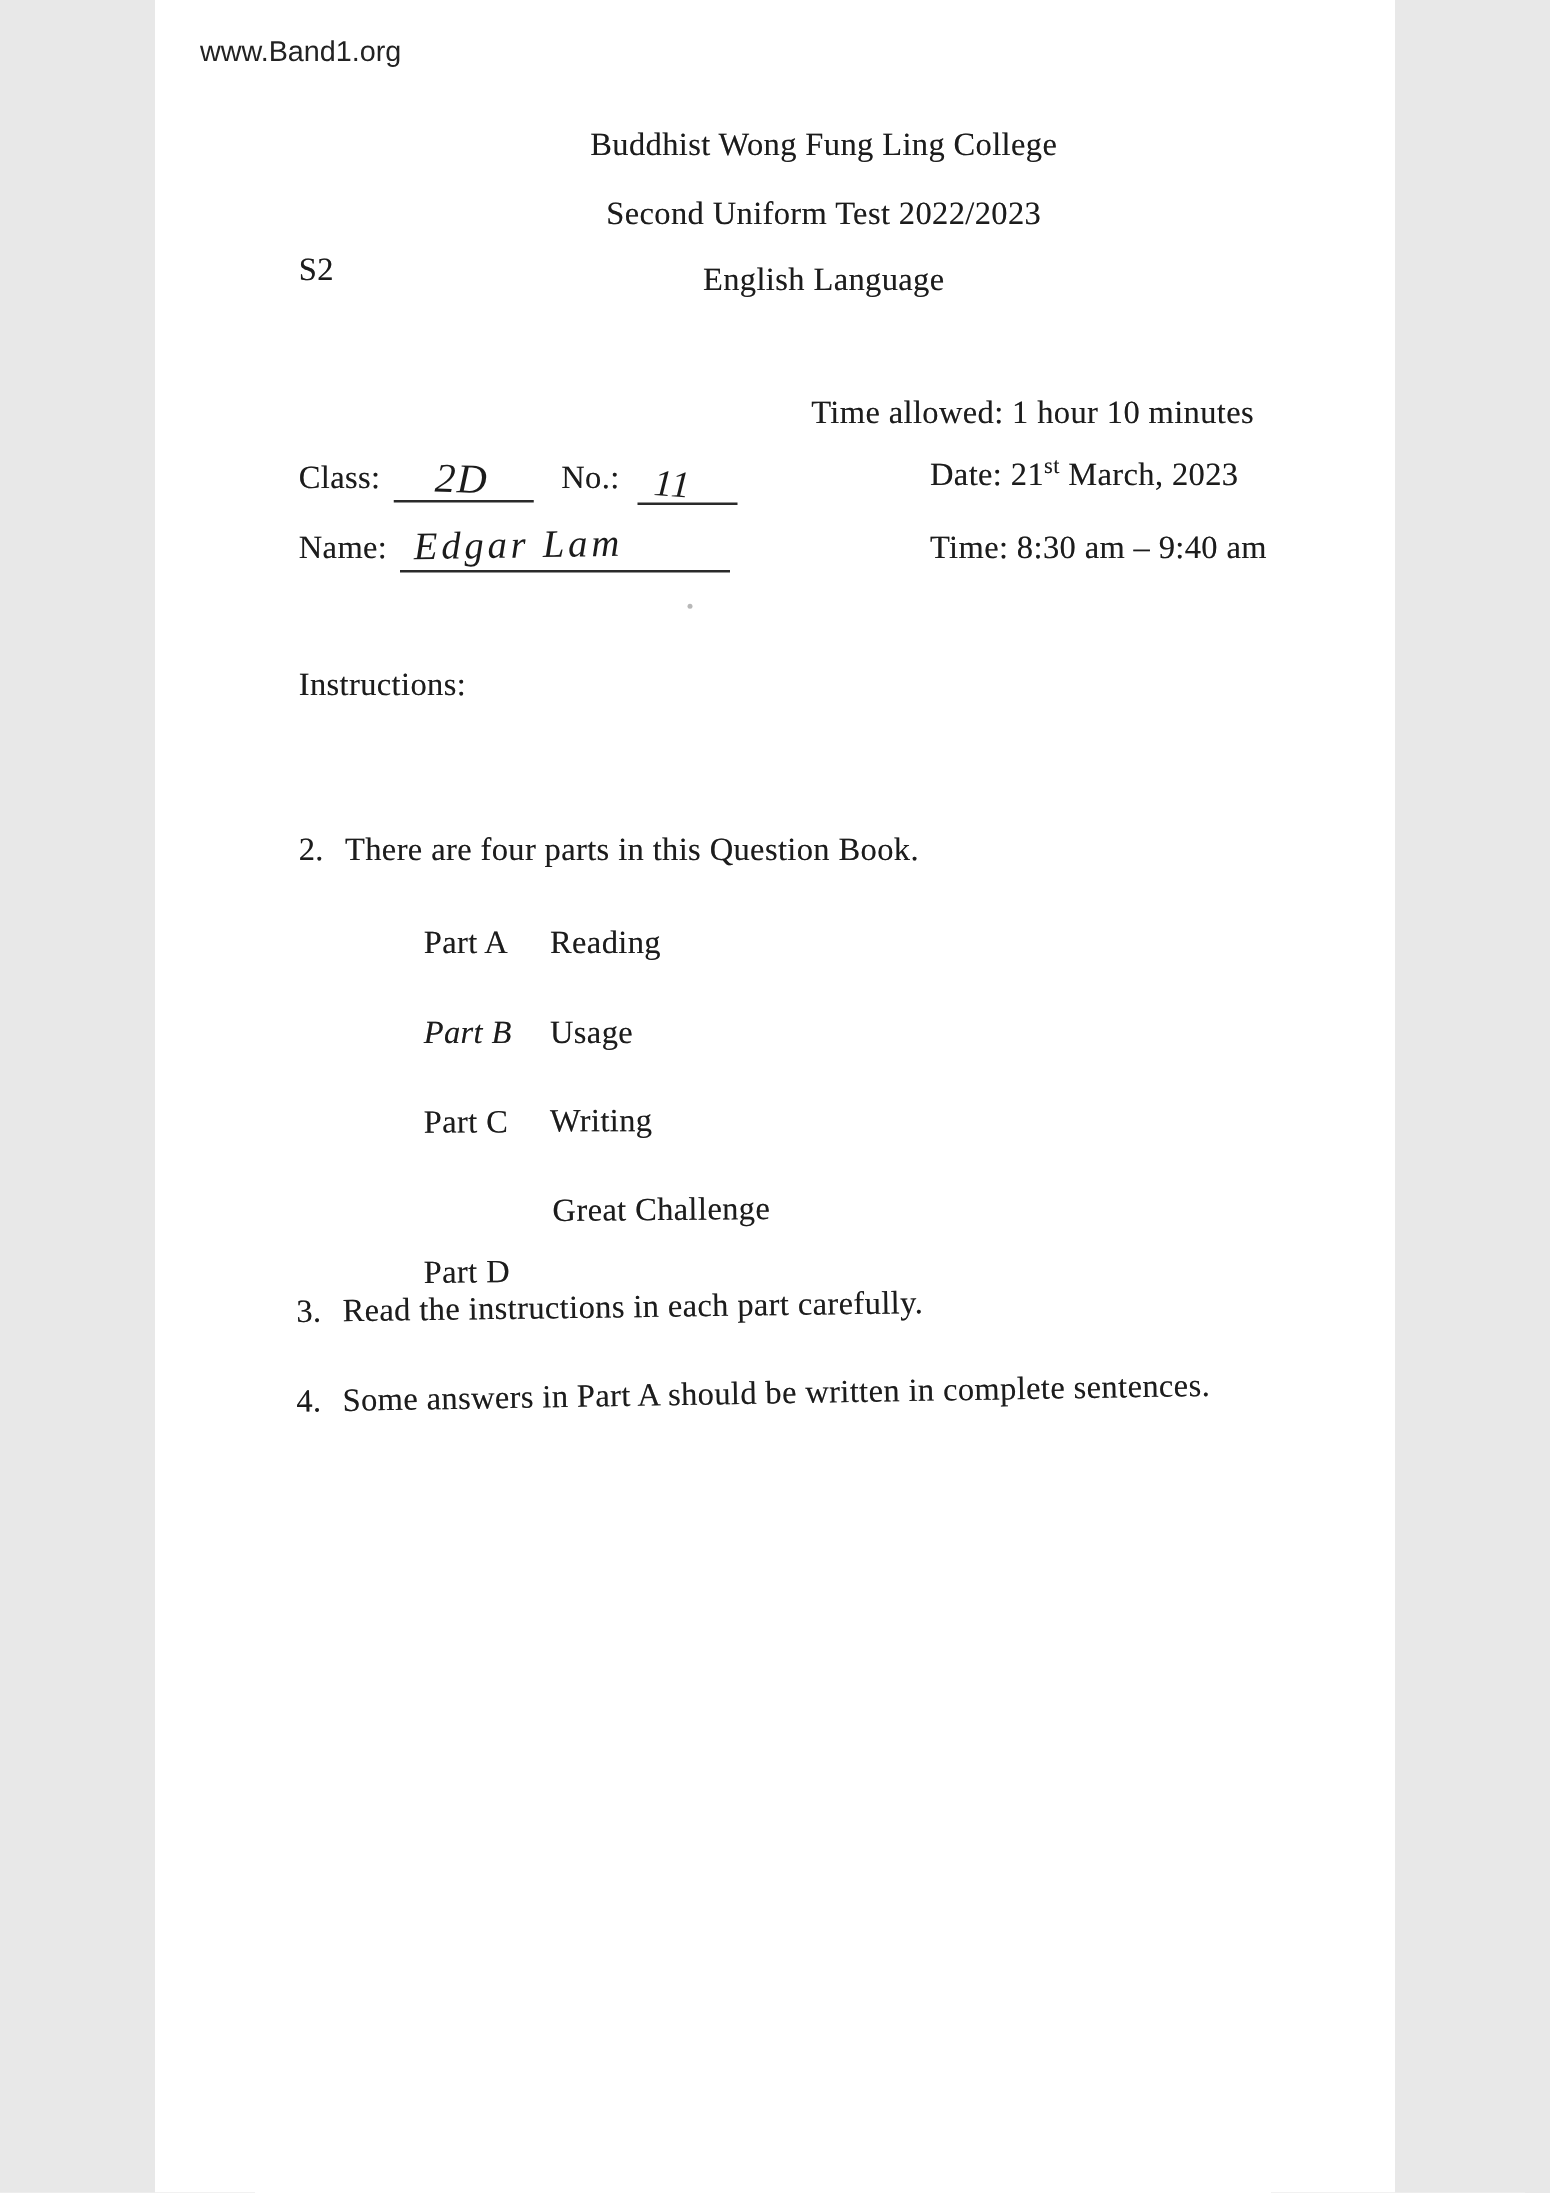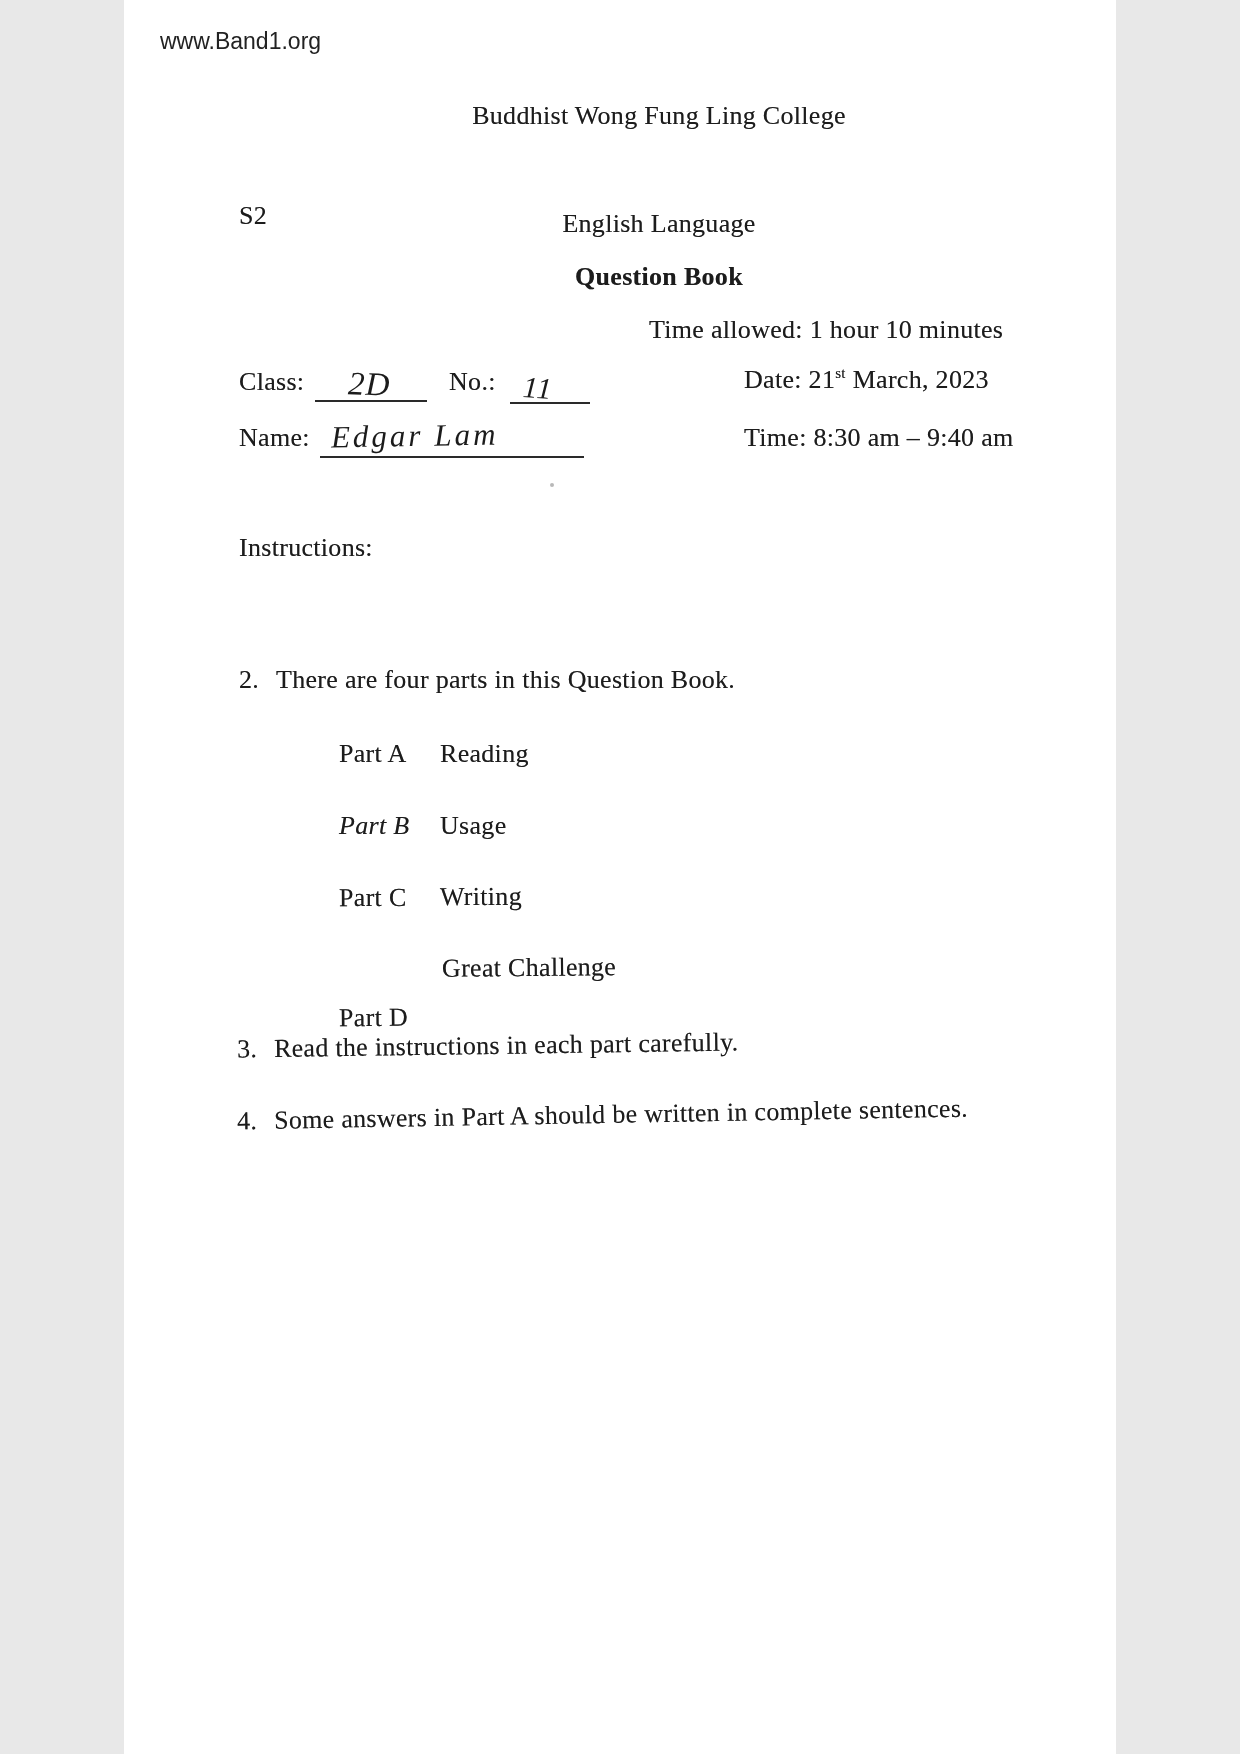--- a/index.html
+++ b/index.html
@@ -33,21 +33,21 @@
     border-bottom: 2px solid #2a2a2a;
     height: 0;
   }
   .hand {
     font-family: "Liberation Serif", serif;
     font-style: italic;
     color: #1b1b1b;
     letter-spacing: 1px;
   }
   sup.ord {
-    font-size: 15px;
+    font-size: 18px;
     vertical-align: super;
     line-height: 0;
   }
   .num { display: inline-block; width: 37px; }
   .part-label { position: absolute; left: 215px; }
   .part-name { position: absolute; left: 316px; }
   .speck {
     position: absolute;
     width: 4px; height: 4px;
     background: #9a9a9a;
@@ -57,26 +57,26 @@
 </style>
 </head>
 <body>
 
 <div class="page">
 
   <div class="abs sans" style="left:36px; top:28px; font-size:23px; color:#222;">www.Band1.org</div>
 
   <div class="abs center-col title-line ink" style="top:101px;">Buddhist Wong Fung Ling College</div>
 
+  <div class="abs center-col title-line ink" style="top:156px;">Second Uniform Test 2022/2023</div>
 
   <div class="abs title-line ink" style="left:115px; top:201px;">S2</div>
 
   <div class="abs center-col title-line ink" style="top:209px;">English Language</div>
 
-  <div class="abs center-col title-line ink bold" style="top:262px;">Question Book</div>
 
   <div class="abs title-line ink" style="left:525px; top:315px;">Time allowed: 1 hour 10 minutes</div>
 
   <div class="abs title-line ink" style="left:115px; top:367px;">Class:</div>
   <div class="field-line" style="left:191px; top:400px; width:112px;"></div>
   <div class="abs hand" style="left:224px; top:366px; font-size:33px; transform:rotate(2deg);">2D</div>
 
   <div class="abs title-line ink" style="left:325px; top:367px;">No.:</div>
   <div class="field-line" style="left:386px; top:402px; width:80px;"></div>
   <div class="abs hand" style="left:399px; top:371px; font-size:30px; transform:rotate(4deg);">11</div>

